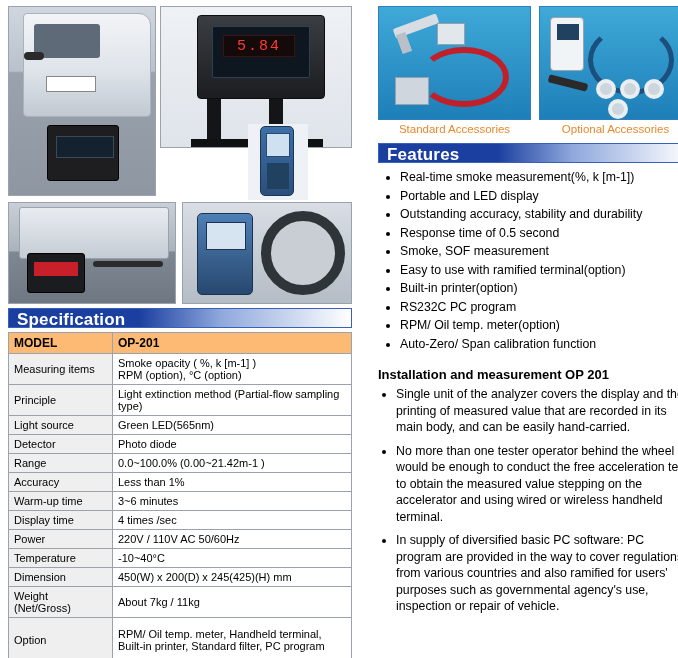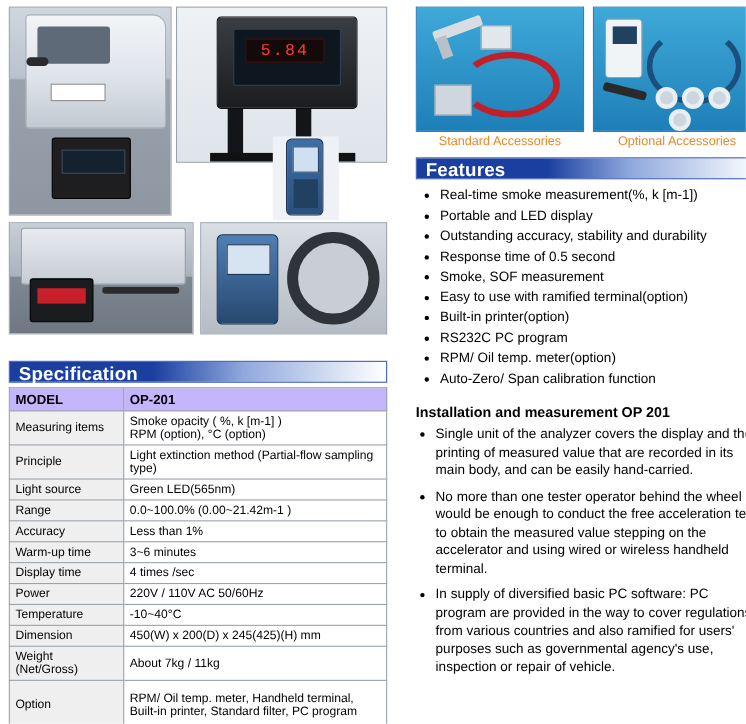--- a/index.html
+++ b/index.html
@@ -106,40 +106,40 @@
   .tail-probe { position:absolute; left:84px; top:58px; width:70px; height:6px; background:#2b2b2b; border-radius:3px;}
 
   .ph-hand { left: 174px; top: 0; width: 170px; height: 102px;
     background: linear-gradient(180deg,#d9dee4 0%,#b4bcc5 100%); }
   .hand-dev { position:absolute; left:14px; top:10px; width:56px; height:82px;
     background: linear-gradient(180deg,#4e7fb5 0%,#27486f 100%); border:1px solid #1b3350; border-radius:5px;}
   .hand-dev:after{content:""; position:absolute; left:8px; top:8px; width:38px; height:26px; background:#d6e4f1; border:1px solid #1b3350;}
   .hand-wheel { position:absolute; right:6px; top:8px; width:84px; height:84px;
     border:10px solid #2f3439; border-radius:50%; background:#c9ced5; }
 
-  .spec-bar { margin-top: 24px; width: 344px; }
+  .spec-bar { margin-top: 4px; width: 344px; }
 
   table.spec {
     width: 344px;
     border-collapse: collapse;
     margin-top: 4px;
     font-size: 11px;
   }
   table.spec td {
     border: 1px solid #9aa3ad;
     padding: 3px 5px;
     vertical-align: middle;
     background: #fff;
   }
   table.spec td.k {
     width: 104px;
     background: #efefef;
   }
   table.spec tr.head td {
-    background: #c4b5fd;
+    background: #fdba74;
     font-weight: bold;
     font-size: 12px;
   }
 
   
   .right {
     position: absolute;
     left: 378px; top: 6px;
     width: 314px;
   }
@@ -257,20 +257,24 @@
           <td style="white-space:pre-line">Smoke opacity ( %, k [m-1] )
 RPM (option), °C (option)</td>
         </tr>
         <tr>
           <td class="k">Principle</td>
           <td>Light extinction method (Partial-flow sampling type)</td>
         </tr>
         <tr>
           <td class="k">Light source</td>
           <td>Green LED(565nm)</td>
+        </tr>
+        <tr>
+          <td class="k">Detector</td>
+          <td>Photo diode</td>
         </tr>
         <tr>
           <td class="k">Range</td>
           <td>0.0~100.0% (0.00~21.42m-1 )</td>
         </tr>
         <tr>
           <td class="k">Accuracy</td>
           <td>Less than 1%</td>
         </tr>
         <tr>

